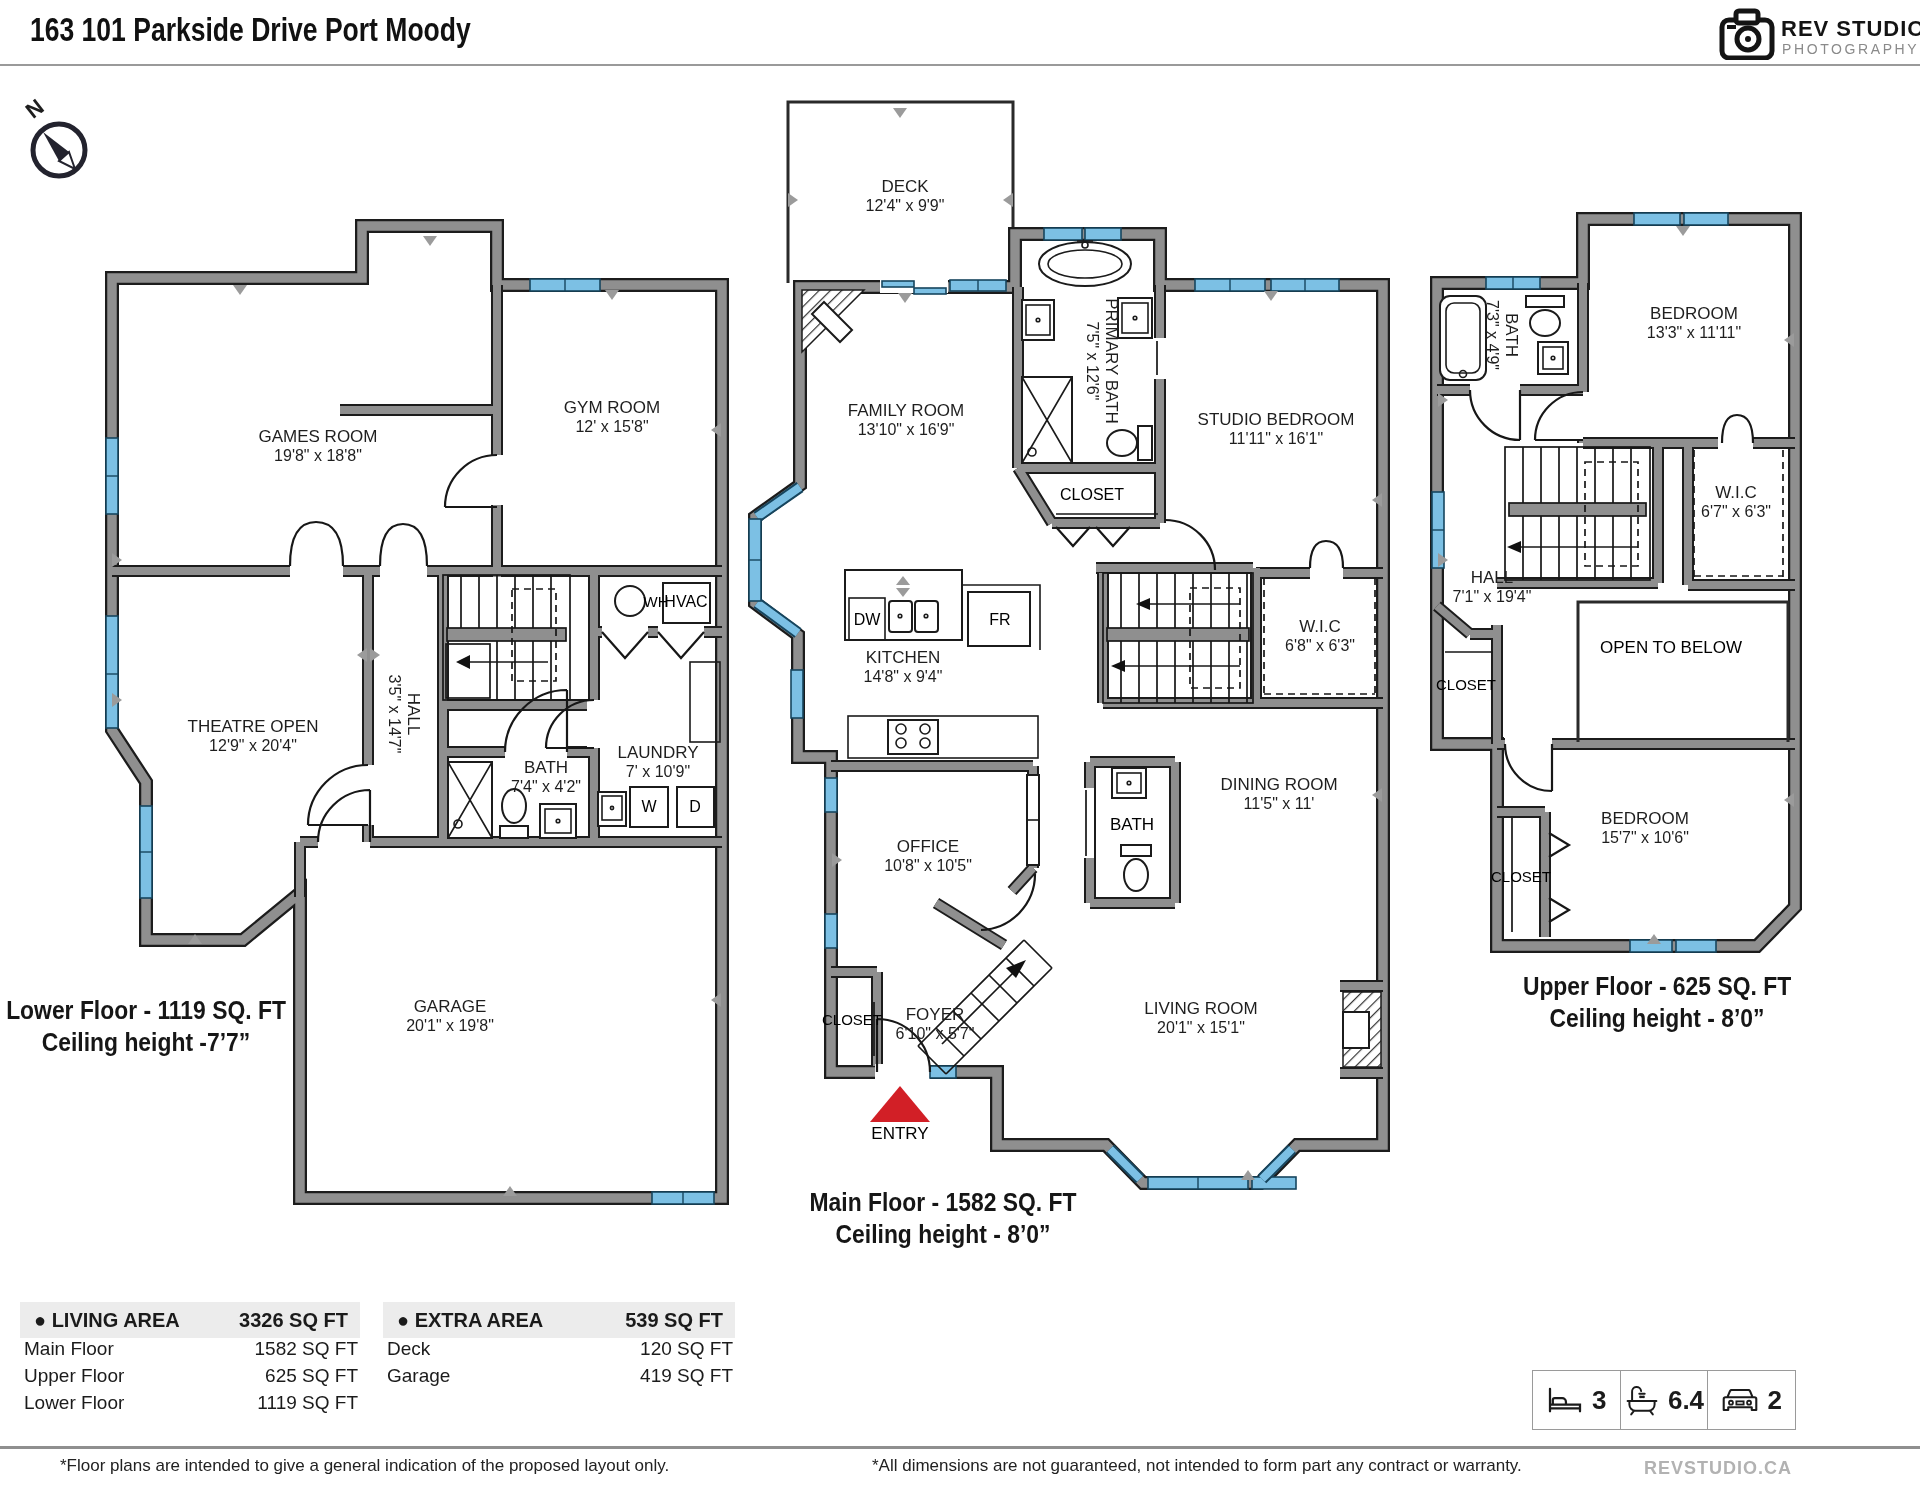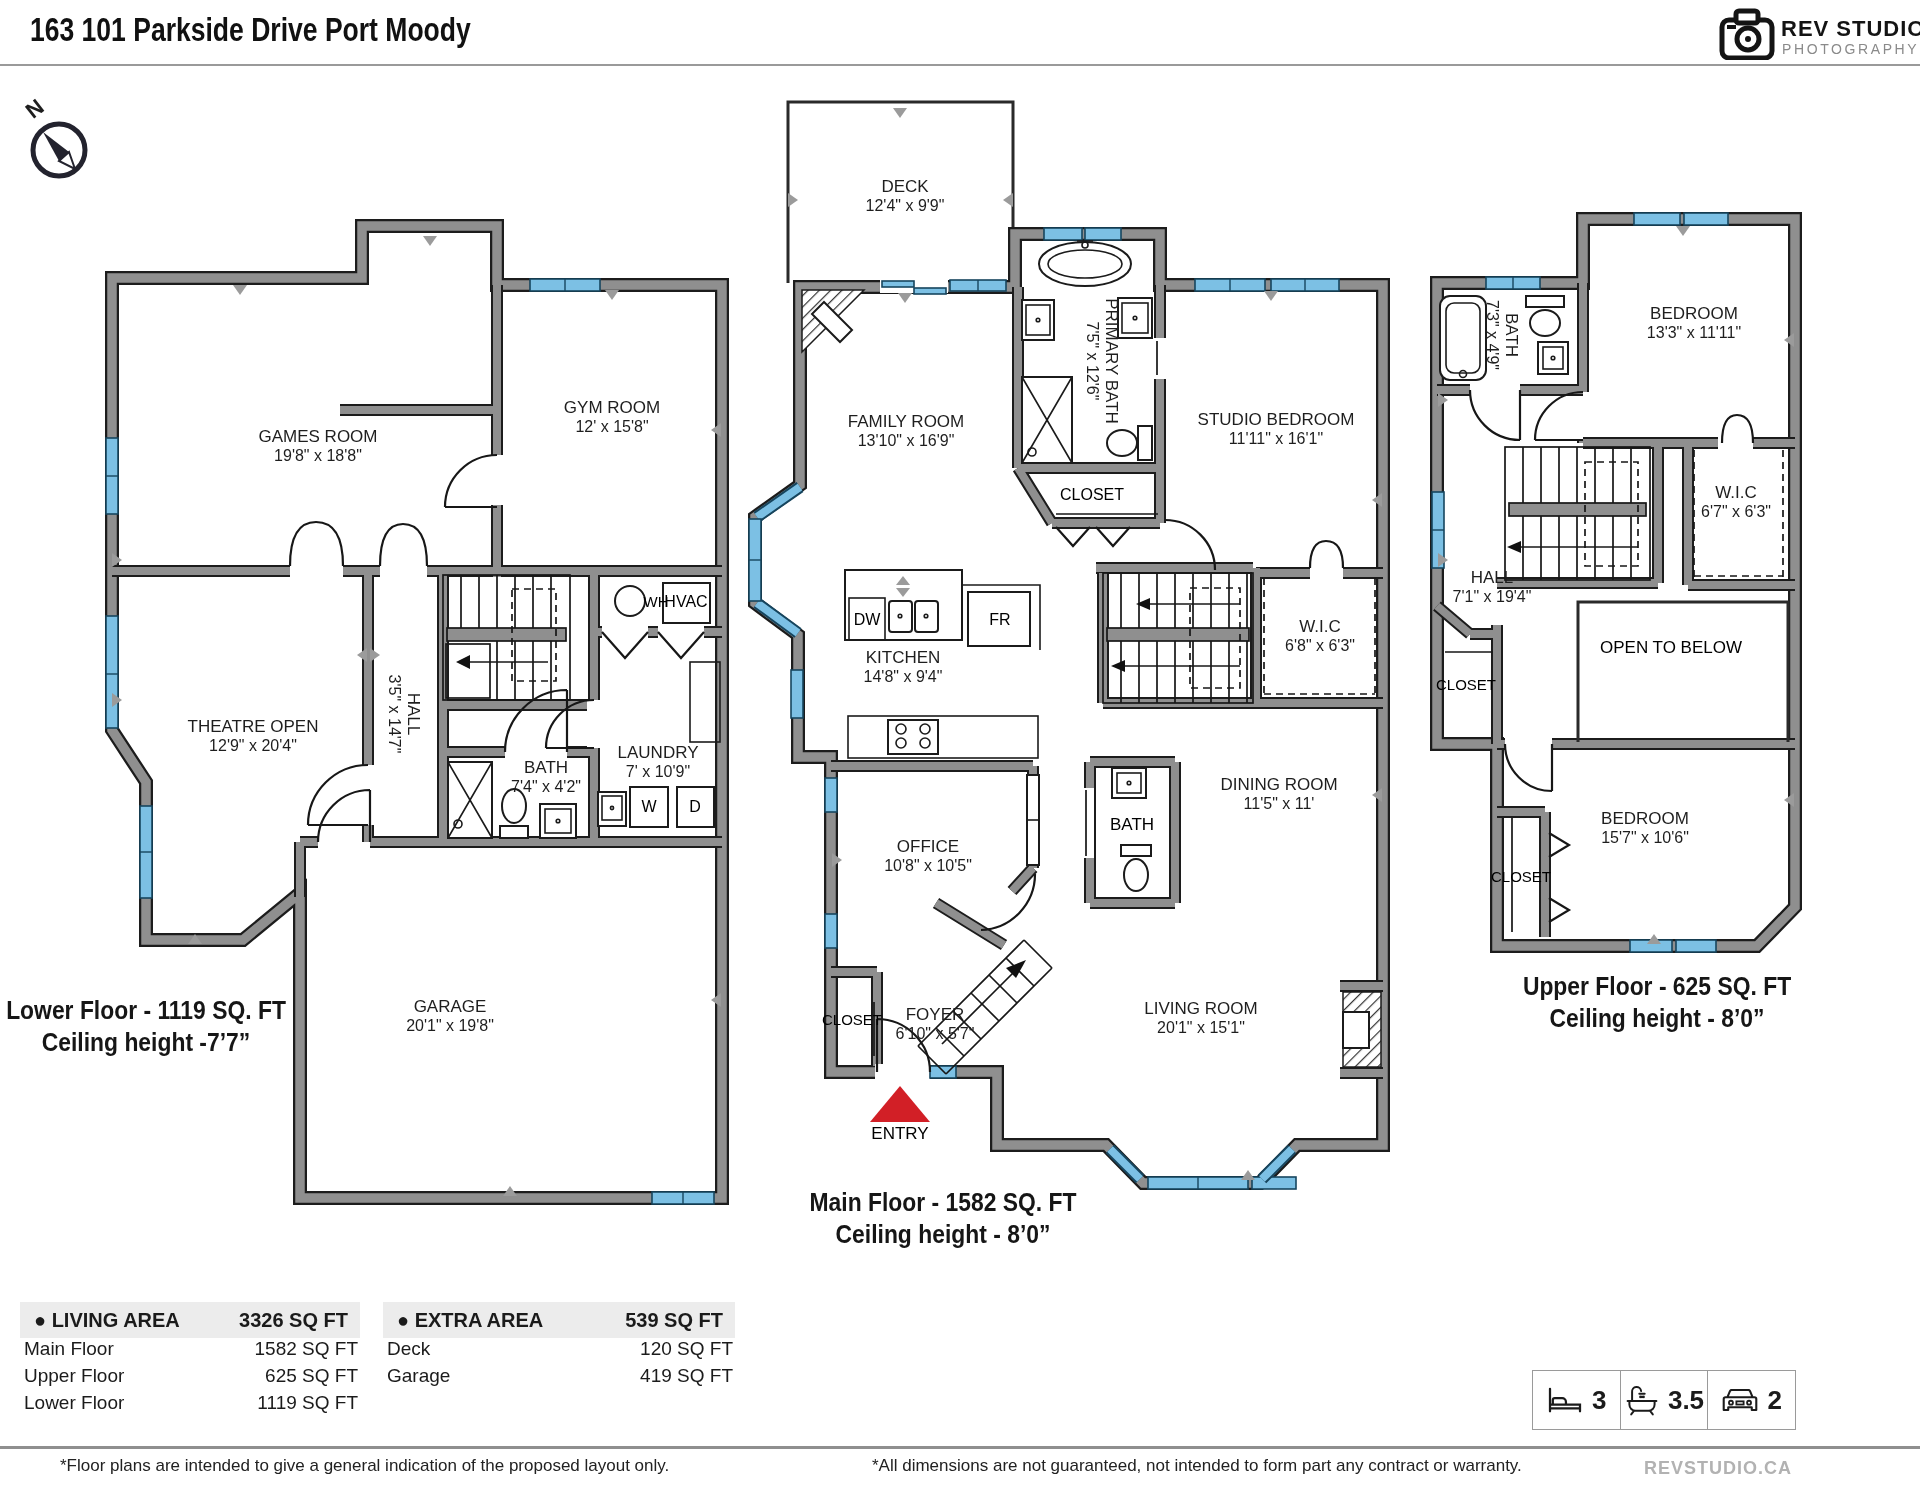--- a/index.html
+++ b/index.html
@@ -367,21 +367,21 @@
   <div class="fl sm" style="left:656px;top:601px">WH</div>
   <div class="fl" style="left:686px;top:602px">HVAC</div>
   <div class="fl" style="left:649px;top:807px">W</div>
   <div class="fl" style="left:695px;top:807px">D</div>
   <div class="cap" style="left:146px;top:1026px"><span>Lower Floor - 1119 SQ. FT</span><br><span>Ceiling height -7’7”</span></div>
 
   <div class="rl" style="left:905px;top:196px">
       <span class="n">DECK</span>
       <span class="d">12'4" x 9'9"</span>
     </div>
-  <div class="rl" style="left:906px;top:431px">
+  <div class="rl" style="left:906px;top:420px">
       <span class="n">FAMILY ROOM</span>
       <span class="d">13'10" x 16'9"</span>
     </div>
   <div class="rl" style="left:903px;top:667px">
       <span class="n">KITCHEN</span>
       <span class="d">14'8" x 9'4"</span>
     </div>
   <div class="fl" style="left:867px;top:620px">DW</div>
   <div class="fl" style="left:1000px;top:620px">FR</div>
   <div class="rl rv" style="left:1102px;top:361px">
@@ -480,21 +480,21 @@
     <div class="badge">
       <svg width="38" height="30" viewBox="0 0 40 32">
         <path d="M4,4 V28 M4,21 H36 V28 M4,25 H36 M7,21 V16 a2,2 0 0 1 2,-2 h8 a4,4 0 0 1 4,4 v3" fill="none" stroke="#1b1b1b" stroke-width="2.4" stroke-linecap="round"></path>
       </svg>
       <span class="num">3</span>
     </div>
     <div class="badge">
       <svg width="36" height="32" viewBox="0 0 40 34">
         <path d="M4,18 H36 M6,18 v4 a7,7 0 0 0 7,7 h14 a7,7 0 0 0 7,-7 v-4 M11,29 l-3,4 M29,29 l3,4 M9,18 V8 a5,5 0 0 1 10,-1 M17,10 h6 M18,13 v1 M20,13 v1 M22,13 v1" fill="none" stroke="#1b1b1b" stroke-width="2.2" stroke-linecap="round"></path>
       </svg>
-      <span class="num">3.5</span>
+      <span class="num">6.4</span>
     </div>
     <div class="badge">
       <svg width="38" height="30" viewBox="0 0 42 32">
         <path d="M7,13 l3,-7 a2,2 0 0 1 2,-1 h18 a2,2 0 0 1 2,1 l3,7 M5,13 h32 a2,2 0 0 1 2,2 v12 h-5 v-3 H8 v3 H3 V15 a2,2 0 0 1 2,-2 Z" fill="none" stroke="#1b1b1b" stroke-width="2.3" stroke-linejoin="round"></path>
         <circle cx="11" cy="19" r="2.2" fill="none" stroke="#1b1b1b" stroke-width="2"></circle>
         <rect x="17" y="17.5" width="8" height="3.5" fill="none" stroke="#1b1b1b" stroke-width="2"></rect>
         <circle cx="31" cy="19" r="2.2" fill="none" stroke="#1b1b1b" stroke-width="2"></circle>
       </svg>
       <span class="num">2</span>
     </div>

